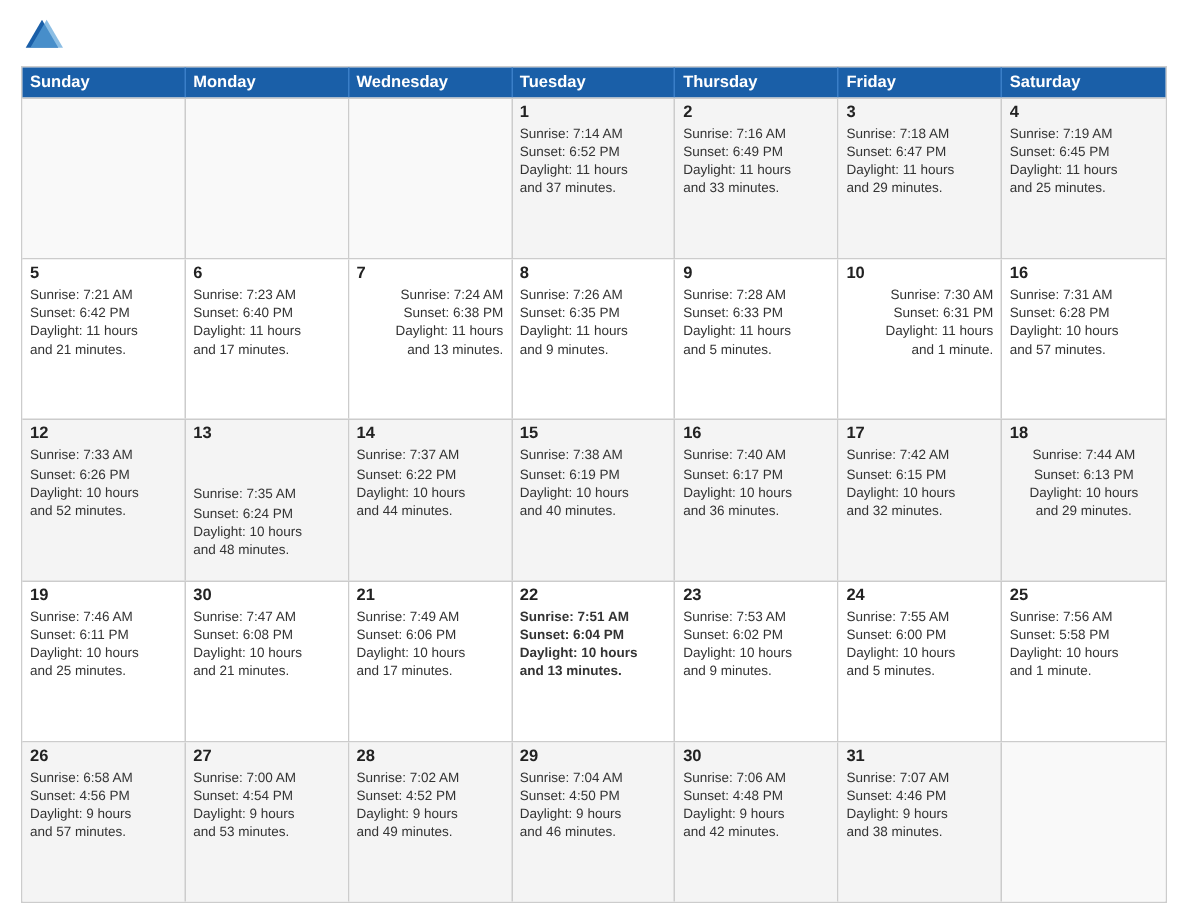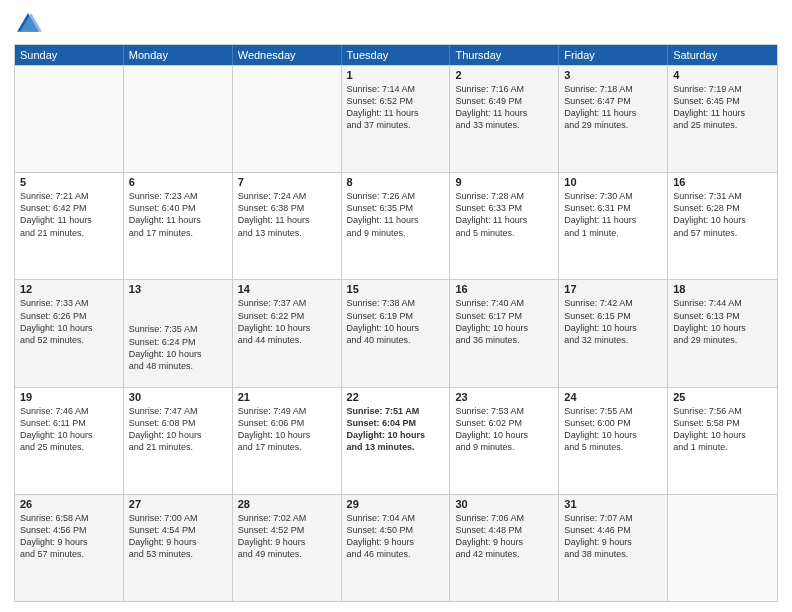--- a/index.html
+++ b/index.html
@@ -67,21 +67,21 @@
       border: 1px solid #ccc;
     }
     .cal-header {
       display: grid;
       grid-template-columns: repeat(7, 1fr);
       background: #1a5fa8;
     }
     .cal-header-cell {
       color: #fff;
       font-size: 11px;
-      font-weight: normal;
+      font-weight: bold;
       padding: 4px 5px;
       text-align: left;
       border-right: 1px solid #3a7fc8;
     }
     .cal-header-cell:last-child { border-right: none; }
     .cal-body {
       display: flex;
       flex-direction: column;
       flex: 1;
     }
@@ -197,42 +197,42 @@
           </div>
           <div class="cal-cell">
             <div class="cell-day">6</div>
             <div class="cell-info" style="white-space: pre-line;">Sunrise: 7:23 AM
 Sunset: 6:40 PM
 Daylight: 11 hours
 and 17 minutes.</div>
           </div>
           <div class="cal-cell">
             <div class="cell-day">7</div>
-            <div class="cell-info" style="white-space: pre-line;">Sunrise: 7:24 AM
+            <div class="cell-info" style="white-space: pre-line; text-align: right;">Sunrise: 7:24 AM
 Sunset: 6:38 PM
 Daylight: 11 hours
 and 13 minutes.</div>
           </div>
           <div class="cal-cell">
             <div class="cell-day">8</div>
             <div class="cell-info" style="white-space: pre-line;">Sunrise: 7:26 AM
 Sunset: 6:35 PM
 Daylight: 11 hours
 and 9 minutes.</div>
           </div>
           <div class="cal-cell">
             <div class="cell-day">9</div>
             <div class="cell-info" style="white-space: pre-line;">Sunrise: 7:28 AM
 Sunset: 6:33 PM
 Daylight: 11 hours
 and 5 minutes.</div>
           </div>
           <div class="cal-cell">
             <div class="cell-day">10</div>
-            <div class="cell-info" style="white-space: pre-line;">Sunrise: 7:30 AM
+            <div class="cell-info" style="white-space: pre-line; text-align: right;">Sunrise: 7:30 AM
 Sunset: 6:31 PM
 Daylight: 11 hours
 and 1 minute.</div>
           </div>
           <div class="cal-cell">
             <div class="cell-day">16</div>
             <div class="cell-info" style="white-space: pre-line;">Sunrise: 7:31 AM
 Sunset: 6:28 PM
 Daylight: 10 hours
 and 57 minutes.</div>
@@ -276,21 +276,21 @@
           </div>
           <div class="cal-cell">
             <div class="cell-day">17</div>
             <div class="cell-info" style="white-space: pre-line;">Sunrise: 7:42 AM
 Sunset: 6:15 PM
 Daylight: 10 hours
 and 32 minutes.</div>
           </div>
           <div class="cal-cell">
             <div class="cell-day">18</div>
-            <div class="cell-info" style="white-space: pre-line;">Sunrise: 7:44 AM
+            <div class="cell-info" style="white-space: pre-line; text-align: center;">Sunrise: 7:44 AM
 Sunset: 6:13 PM
 Daylight: 10 hours
 and 29 minutes.</div>
           </div>
         </div>
         <div class="cal-row">
           <div class="cal-cell">
             <div class="cell-day">19</div>
             <div class="cell-info" style="white-space: pre-line;">Sunrise: 7:46 AM
 Sunset: 6:11 PM

